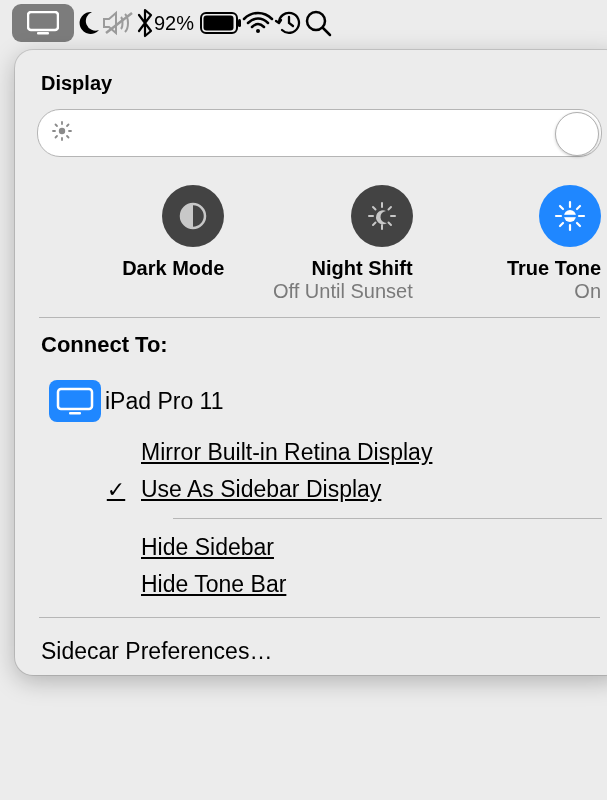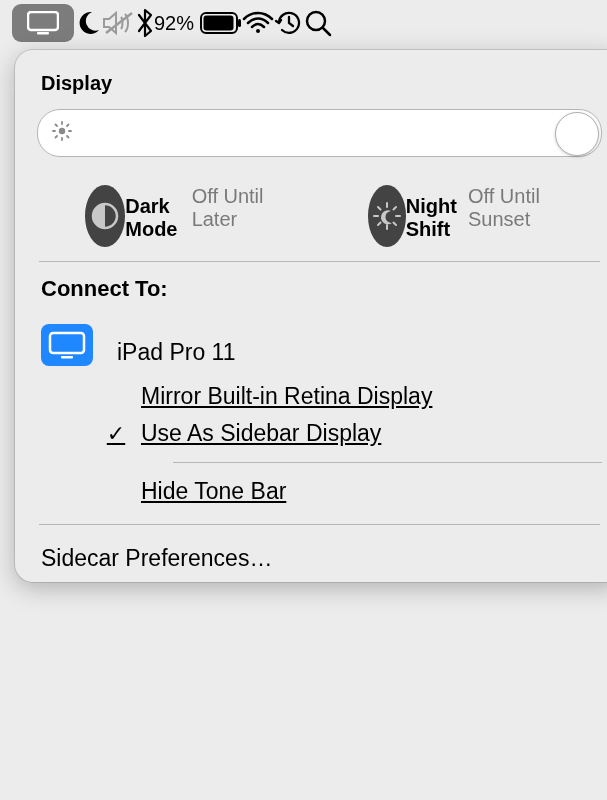--- a/index.html
+++ b/index.html
@@ -9,29 +9,29 @@
   .mb-icon{display:flex;align-items:center;justify-content:center;}
   .battery-wrap{display:flex;align-items:center;gap:6px;}
   .battery-pct{font-size:20px;}
   
   .popup{position:absolute;left:15px;top:50px;width:565px;background:#ececec;border-radius:18px;box-shadow:0 6px 24px rgba(0,0,0,.25),0 0 0 1px rgba(0,0,0,.12);padding:18px 22px 4px 22px;}
   .title{font-weight:700;font-size:20px;margin:4px 4px 14px 4px;}
   .slider{position:relative;height:46px;background:#fff;border:1px solid #b5b5b5;border-radius:23px;display:flex;align-items:center;}
   .slider .sun{margin-left:14px;color:#757575;}
   .knob{position:absolute;right:2px;top:2px;width:42px;height:42px;border-radius:50%;background:#fff;border:1px solid #b0b0b0;box-shadow:0 1px 3px rgba(0,0,0,.2);}
   .modes{display:flex;justify-content:space-around;margin:28px 0 10px 0;}
-  .mode{display:flex;flex-direction:row;align-items:flex-start;width:33%;}
+  .mode{display:flex;flex-direction:column;align-items:flex-end;width:33%;}
   .mode .circle{width:62px;height:62px;border-radius:50%;display:flex;align-items:center;justify-content:center;color:#fff;}
   .c-dark{background:#434343;}
   .c-blue{background:#1f87ff;}
   .mode-name{font-weight:700;font-size:20px;margin-top:10px;}
   .mode-sub{color:#7a7a7a;font-size:20px;}
   hr.sep{border:none;border-top:1px solid #b6b6b6;margin:14px 2px;}
   .sec-title{font-weight:700;font-size:22px;margin:6px 4px 22px 4px;}
-  .device-row{display:flex;align-items:flex-end;gap:24px;margin:2px 4px 12px 4px;}
+  .device-row{display:flex;align-items:center;gap:4px;margin:2px 4px 12px 12px;}
   .dev-icon{width:52px;height:42px;border-radius:8px;background:#1f87ff;display:flex;align-items:center;justify-content:center;}
   .dev-name{font-size:23px;}
   .opt-list{margin-left:68px;text-decoration:underline;}
   .opt{display:flex;align-items:center;gap:14px;font-size:23px;padding:5px 0;cursor:default;}
   .check{width:22px;display:inline-block;text-align:center;font-size:22px;}
   .opt .lbl{}
   .pref{font-size:23px;padding:6px 4px;cursor:default;}
   .hl{outline:5px solid #ff3b1f;outline-offset:-2px;}
   .sub-sep{border:none;border-top:1px solid #b6b6b6;margin:10px 0 10px 68px;}
   
@@ -120,41 +120,60 @@
 
   <div class="modes">
     <div class="mode">
       <div class="circle c-dark">
         <svg width="30" height="30" viewBox="0 0 30 30">
             <circle cx="15" cy="15" r="12" fill="none" stroke="#c8c8c8" stroke-width="2.5"></circle>
             <path d="M15 3a12 12 0 0 0 0 24z" fill="#c8c8c8"></path>
           </svg>
       </div>
       <div class="mode-name">Dark Mode</div>
-      <div class="mode-sub">Off Until Later</div>
     </div>
     <div class="mode">
       <div class="circle c-dark">
         <svg width="32" height="32" viewBox="0 0 32 32">
             <g stroke="#c8c8c8" stroke-width="2" stroke-linecap="round">
               <line x1="16" y1="3" x2="16" y2="7"></line>
               <line x1="16" y1="25" x2="16" y2="29"></line>
               <line x1="3" y1="16" x2="7" y2="16"></line>
               <line x1="25" y1="16" x2="29" y2="16"></line>
               <line x1="7" y1="7" x2="9.5" y2="9.5"></line>
               <line x1="22.5" y1="22.5" x2="25" y2="25"></line>
               <line x1="22.5" y1="9.5" x2="25" y2="7"></line>
               <line x1="7" y1="25" x2="9.5" y2="22.5"></line>
             </g>
             <path d="M20 11a7 7 0 1 0 1 12 6 6 0 0 1-1-12z" fill="#c8c8c8"></path>
           </svg>
       </div>
       <div class="mode-name">Night Shift</div>
       <div class="mode-sub">Off Until Sunset</div>
     </div>
+    <div class="mode">
+      <div class="circle c-blue">
+        <svg width="34" height="34" viewBox="0 0 34 34">
+            <g stroke="#fff" stroke-width="2.2" stroke-linecap="round">
+              <line x1="17" y1="3" x2="17" y2="8"></line>
+              <line x1="17" y1="26" x2="17" y2="31"></line>
+              <line x1="3" y1="17" x2="8" y2="17"></line>
+              <line x1="26" y1="17" x2="31" y2="17"></line>
+              <line x1="7" y1="7" x2="10" y2="10"></line>
+              <line x1="24" y1="24" x2="27" y2="27"></line>
+              <line x1="24" y1="10" x2="27" y2="7"></line>
+              <line x1="7" y1="27" x2="10" y2="24"></line>
+            </g>
+            <circle cx="17" cy="17" r="6" fill="#fff"></circle>
+            <rect x="11" y="15.8" width="12" height="2.4" fill="#1f87ff"></rect>
+          </svg>
+      </div>
+      <div class="mode-name">True Tone</div>
+      <div class="mode-sub">On</div>
+    </div>
   </div>
 
   <hr class="sep">
 
   <div class="sec-title">Connect To:</div>
 
   <div class="device-row">
     <div class="dev-icon">
       <svg width="38" height="28" viewBox="0 0 38 28">
           <rect x="2" y="2" width="34" height="20" rx="3" fill="none" stroke="#fff" stroke-width="2.5"></rect>
@@ -169,20 +188,24 @@
       <span class="check"></span>
       <span class="lbl">Mirror Built-in Retina Display</span>
     </div>
     <div class="opt">
       <span class="check">✓</span>
       <span class="lbl">Use As Sidebar Display</span>
     </div>
     <hr class="sub-sep">
     <div class="opt">
       <span class="check"></span>
+      <span class="lbl">Hide Sidebar</span>
+    </div>
+    <div class="opt">
+      <span class="check"></span>
       <span class="lbl">Hide Tone Bar</span>
     </div>
   </div>
 
   <hr class="sep">
 
   <div class="pref">
     <span>Sidecar Preferences…</span>
   </div>
 </div>

